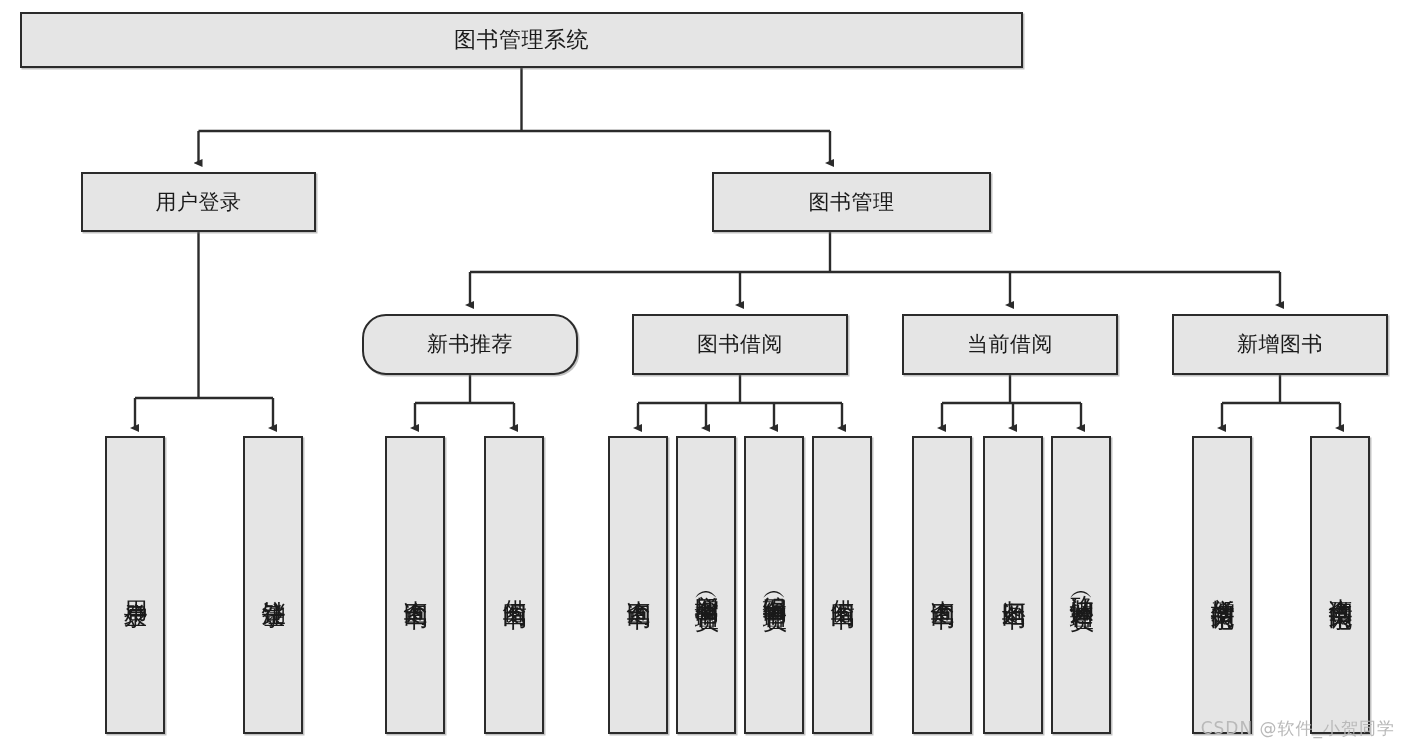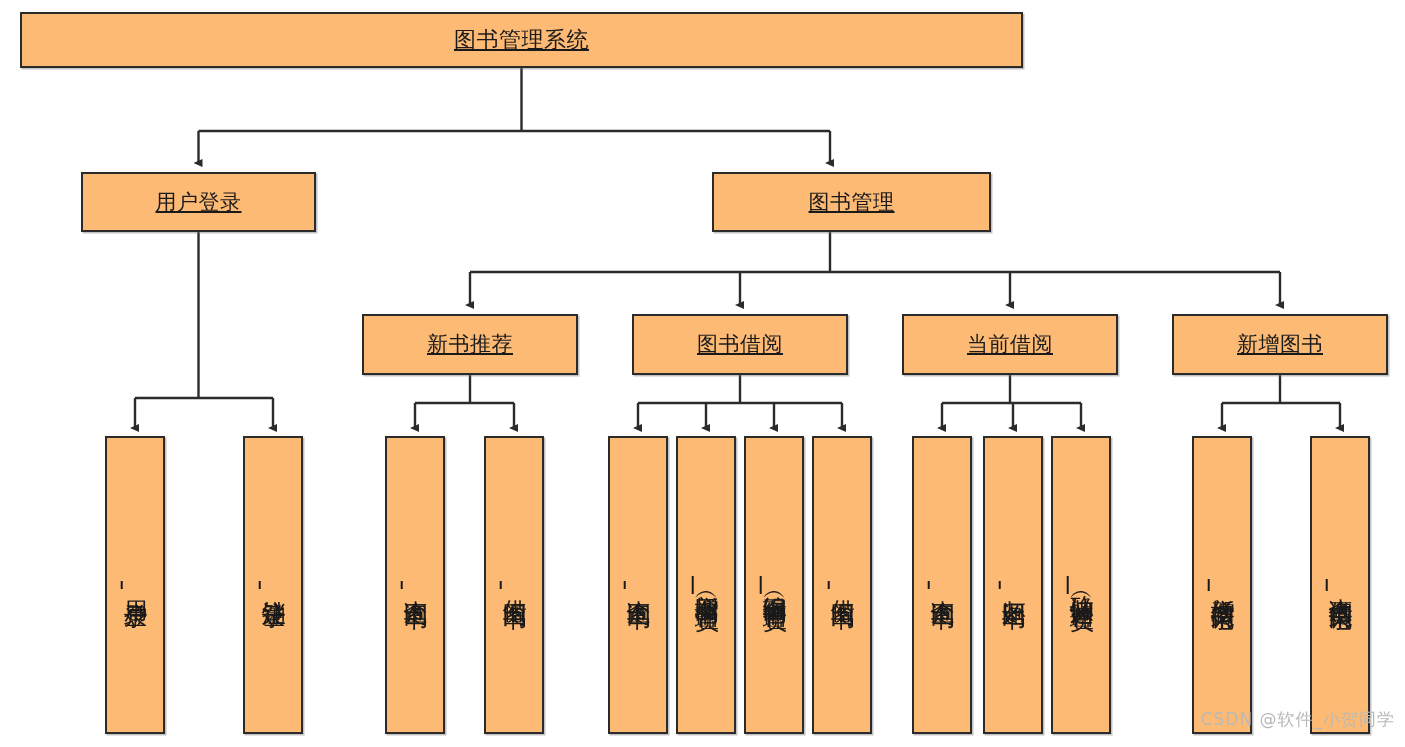--- a/index.html
+++ b/index.html
@@ -14,28 +14,27 @@
   #diagram{
     position:absolute;left:0;top:0;width:1405px;height:747px;
   }
   svg#edges{
     position:absolute;left:0;top:0;width:1405px;height:747px;
     pointer-events:none;
   }
   .node{
     position:absolute;
     box-sizing:border-box;
-    background:#fdba74;
+    background:#e5e5e5;
     border:2px solid #2b2b2b;
     display:flex;
     align-items:center;
     justify-content:center;
     color:#1a1a1a;
     box-shadow:1.5px 1.5px 0 rgba(120,120,120,0.45);
-    text-decoration:underline;
   }
   .node .lbl{
     display:block;
     text-align:center;
     line-height:1.18;
     white-space:nowrap;
   }
   
   .node.h .lbl{
     font-size:21px;
@@ -52,21 +51,21 @@
     text-orientation:upright;
     font-size:24px;
     line-height:1.06;
     letter-spacing:2px;
     white-space:normal;
     max-height:278px;
   }
   .watermark{
     position:absolute;
     right:10px;
-    bottom:16px;
+    bottom:7px;
     font-size:17px;
     color:#b9b9b9;
     letter-spacing:1px;
     white-space:nowrap;
     user-select:none;
   }
 </style>
 </head>
 <body>
 
@@ -126,21 +125,21 @@
     <span class="lbl">图书管理系统</span>
   </div>
 
   <div class="node h" style="left:81px;top:172px;width:235px;height:60px;">
     <span class="lbl">用户登录</span>
   </div>
   <div class="node h" style="left:712px;top:172px;width:279px;height:60px;">
     <span class="lbl">图书管理</span>
   </div>
 
-  <div class="node h" style="left:362px;top:314px;width:216px;height:61px;">
+  <div class="node h" style="left:362px;top:314px;width:216px;height:61px;border-radius:24px;">
     <span class="lbl">新书推荐</span>
   </div>
   <div class="node h" style="left:632px;top:314px;width:216px;height:61px;">
     <span class="lbl">图书借阅</span>
   </div>
   <div class="node h" style="left:902px;top:314px;width:216px;height:61px;">
     <span class="lbl">当前借阅</span>
   </div>
   <div class="node h" style="left:1172px;top:314px;width:216px;height:61px;">
     <span class="lbl">新增图书</span>

